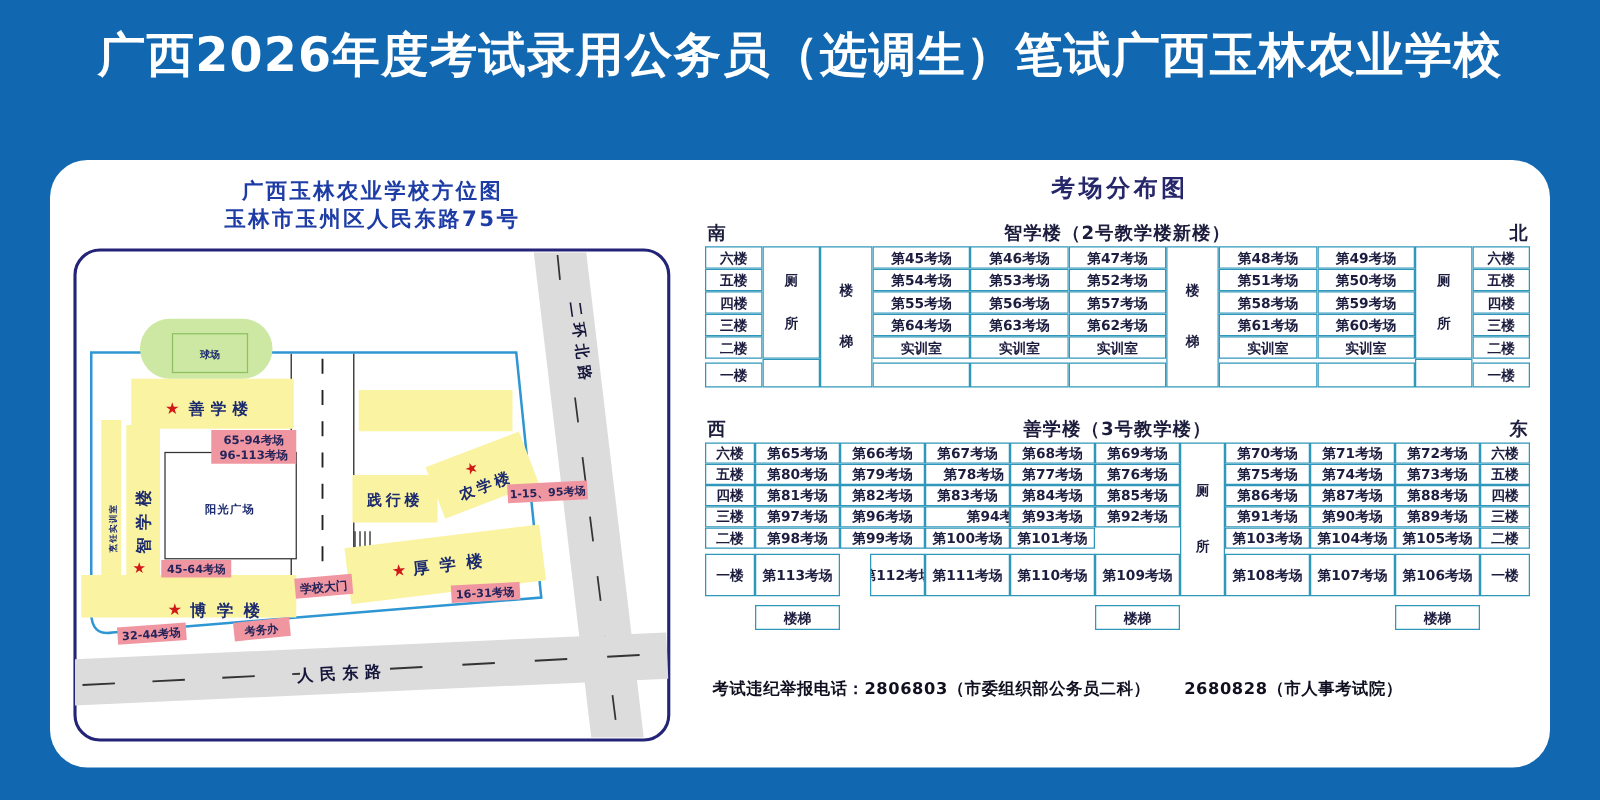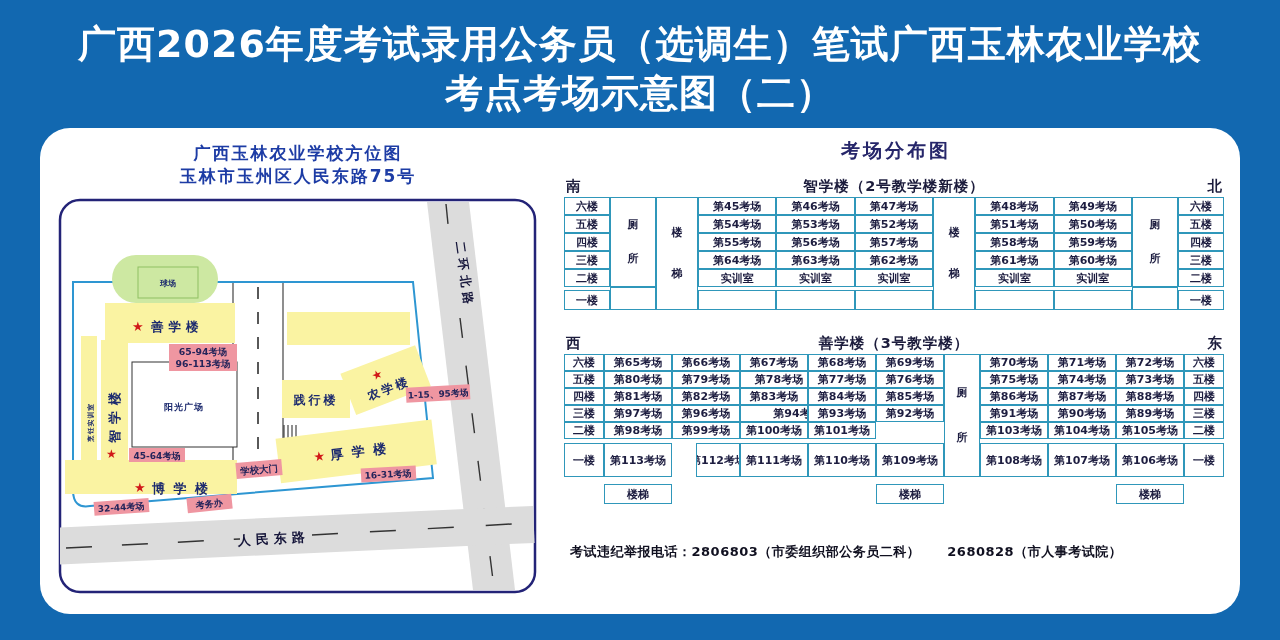--- a/index.html
+++ b/index.html
@@ -46,21 +46,20 @@
   .notes{
     margin-top:36px;padding-left:10px;
     font-size:13px;font-weight:bold;color:#101020;line-height:23px;letter-spacing:.5px;
   }
 </style>
 </head>
 <body>
 
 <div class="main-title">
   <div>广西2026年度考试录用公务员（选调生）笔试广西玉林农业学校</div>
-  <div>考点考场示意图（二）</div>
 </div>
 
 <div class="panel">
 
   <div class="map-head">
     <div>广西玉林农业学校方位图</div>
     <div>玉林市玉州区人民东路75号</div>
   </div>
 
   <svg class="map" width="492" height="414" viewBox="0 0 492 414">

